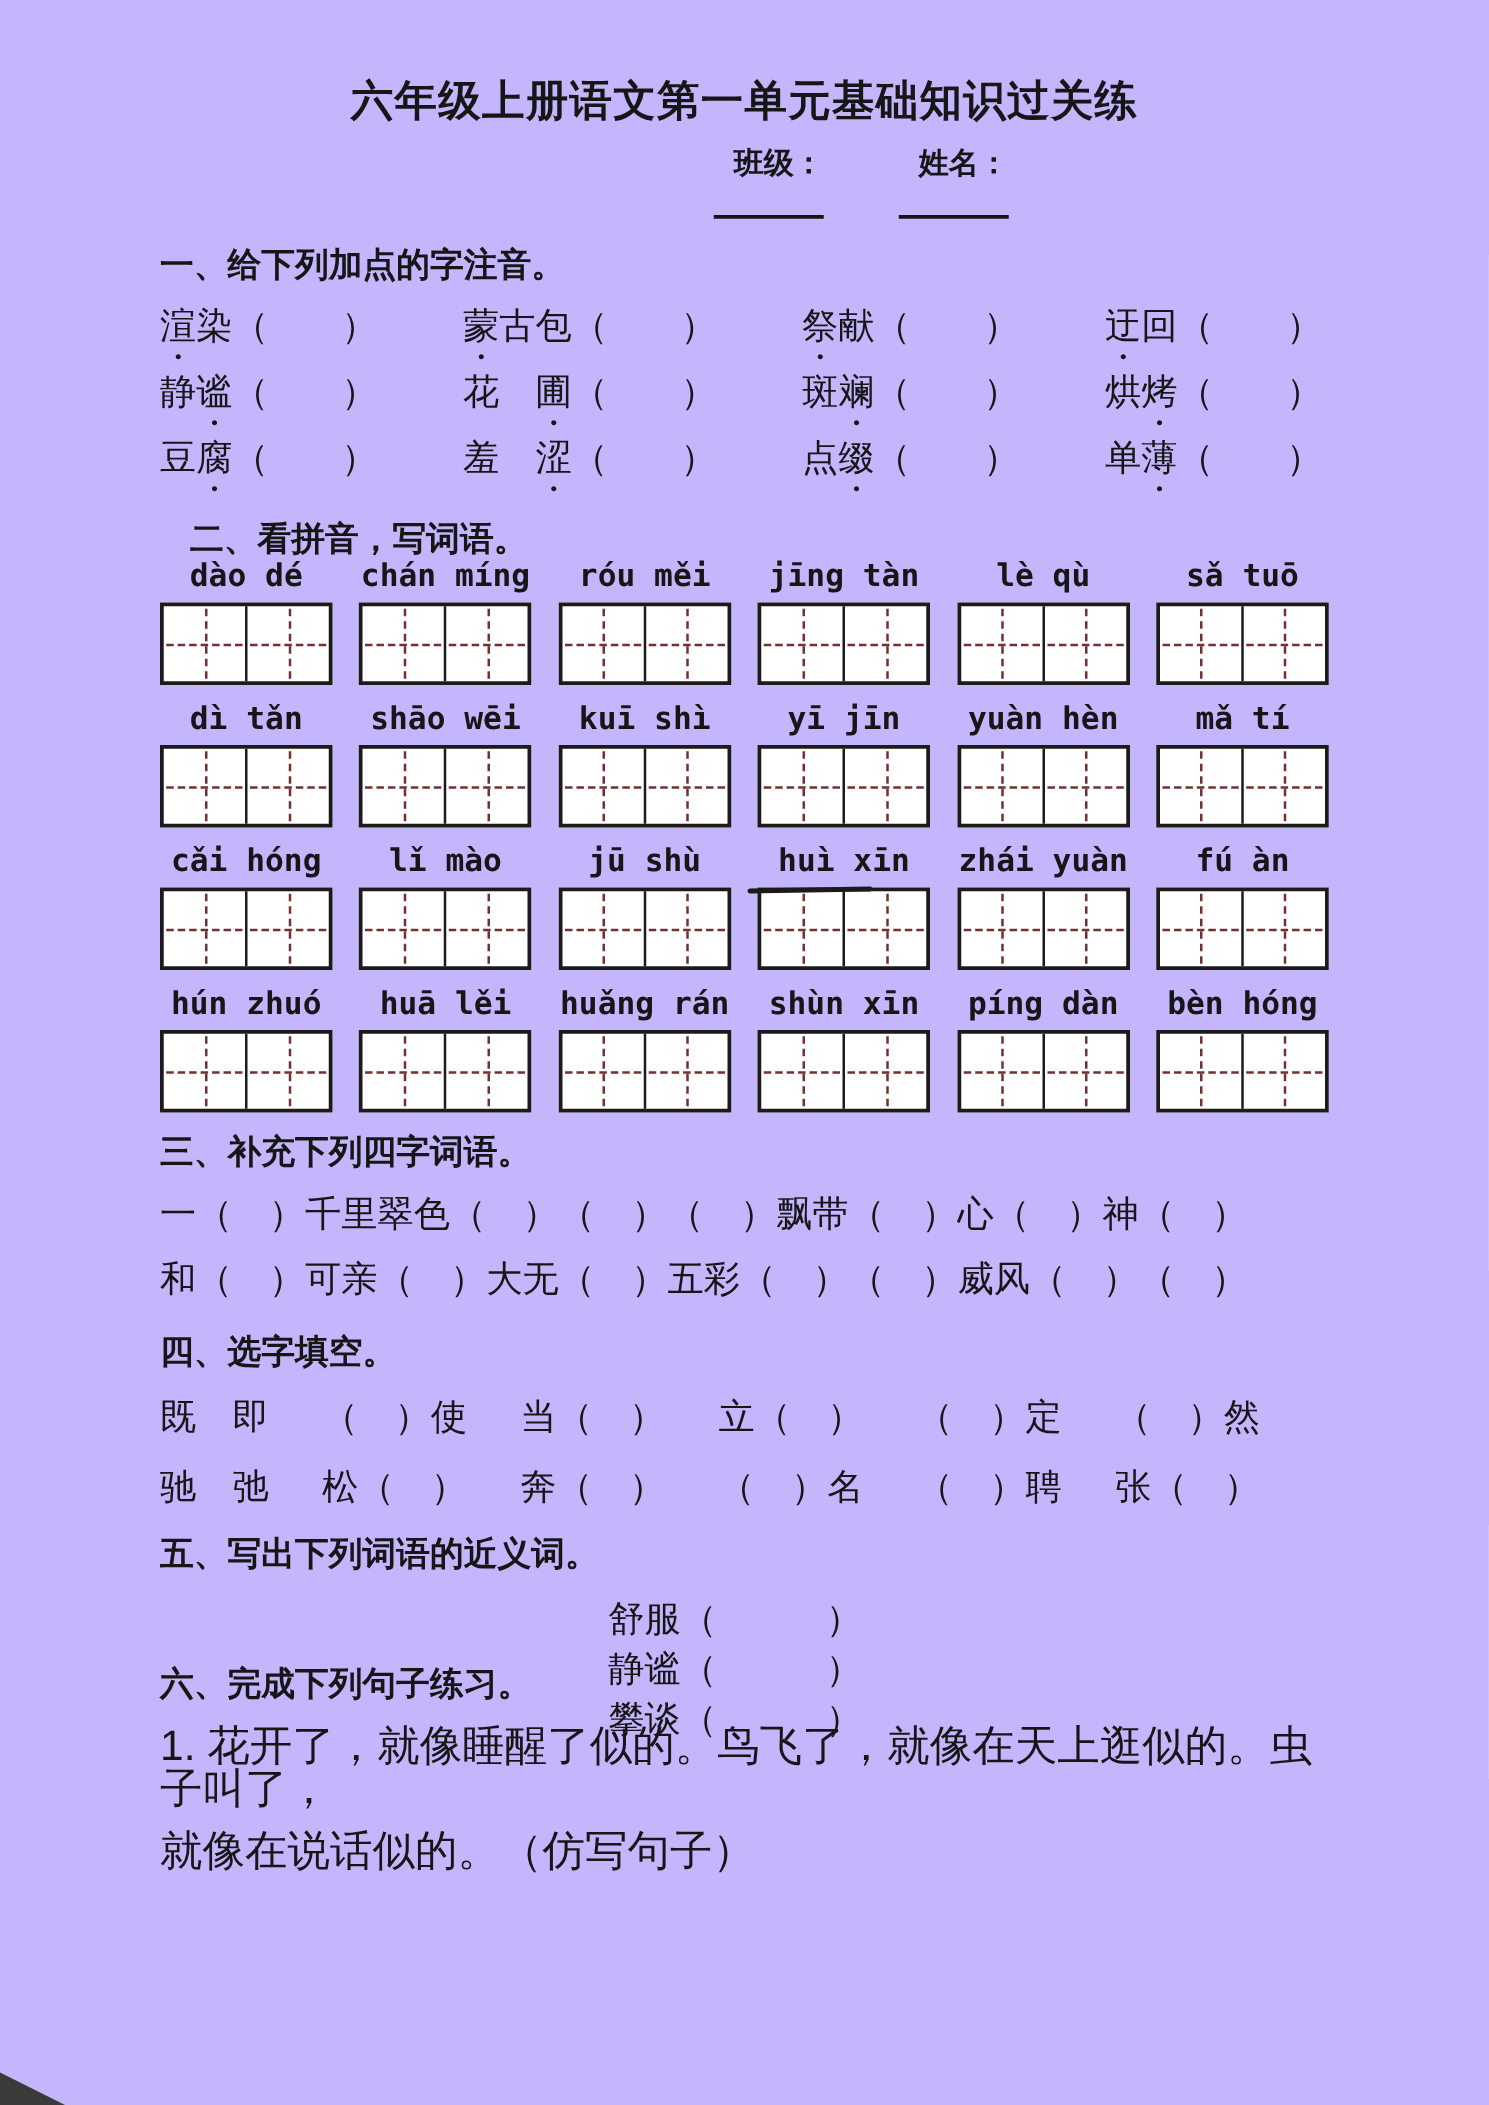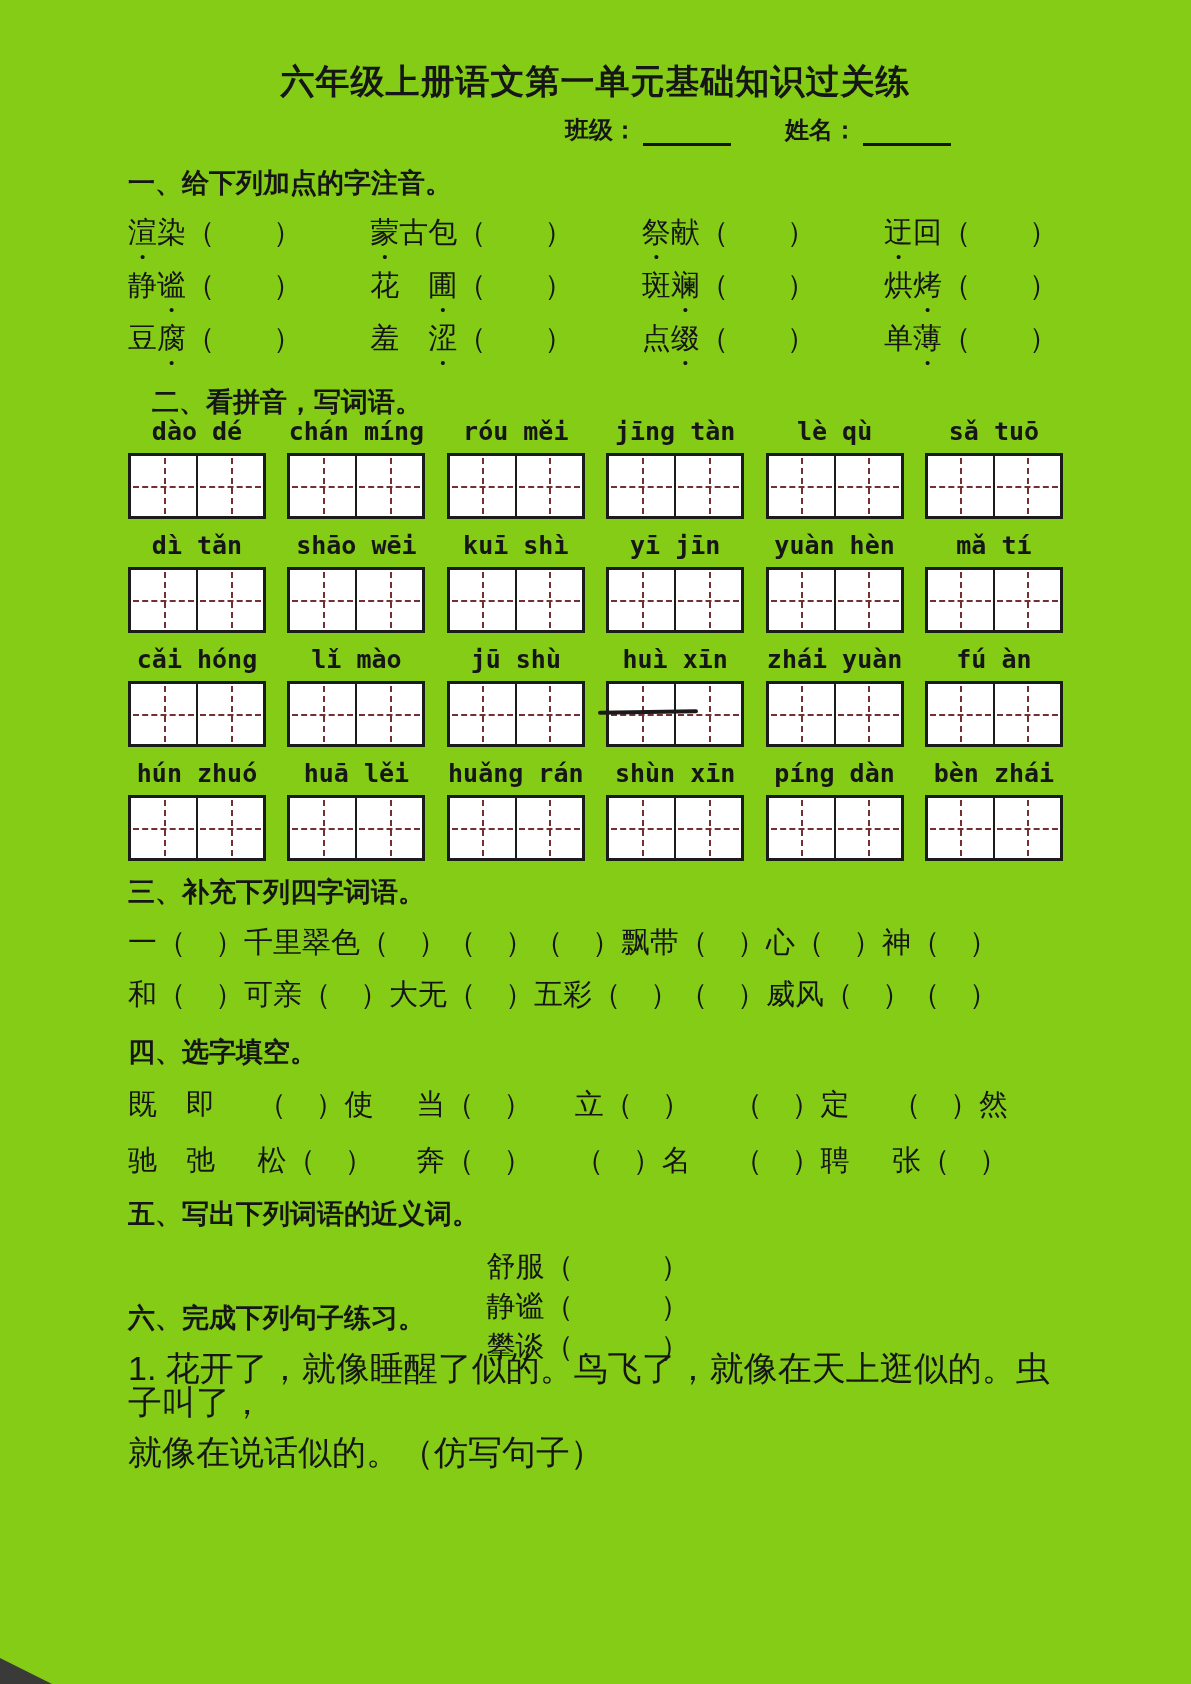--- a/index.html
+++ b/index.html
@@ -4,34 +4,34 @@
 <style>
   html,body{margin:0;padding:0;}
   body{
     width:1191px;height:1684px;
     background:#f3f3f1;
     font-family:"Liberation Sans",sans-serif;
     color:#161616;
   }
   .page{
     position:relative;width:1191px;height:1684px;
-    background:#84cc16;overflow:hidden;
+    background:#c4b5fd;overflow:hidden;
   }
   .content{padding:0 128px;}
 
   .title{
     padding-top:58px;text-align:center;
     font-size:34px;font-weight:700;line-height:46px;letter-spacing:1px;
   }
   .idrow{
     display:flex;align-items:flex-end;gap:54px;
     margin-top:10px;margin-left:437px;
     font-size:24px;font-weight:700;
   }
-  .idfield{display:flex;align-items:flex-end;}
+  .idfield{display:flex;align-items:flex-end;flex-direction:column;}
   .blankline{
     display:inline-block;width:88px;height:26px;margin-left:6px;
     border-bottom:3px solid #141414;
   }
 
   .sec-h{font-size:27px;font-weight:700;line-height:30px;}
   .h1{margin-top:22px;}
   .h2{margin-top:16px;margin-left:24px;}
   .h3{margin-top:16px;}
   .h4{margin-top:16px;}
@@ -302,21 +302,21 @@
           </div>
         </div>
       <div class="pcol">
           <div class="pinyin">píng dàn</div>
           <div class="gridbox">
             <div class="gcell"></div>
             <div class="gcell"></div>
           </div>
         </div>
       <div class="pcol">
-          <div class="pinyin">bèn zhái</div>
+          <div class="pinyin">bèn hóng</div>
           <div class="gridbox">
             <div class="gcell"></div>
             <div class="gcell"></div>
           </div>
         </div>
     </div>
 
     <div class="sec-h h3">三、补充下列四字词语。</div>
     <div class="s3rows">
       <div class="trow s3row">

